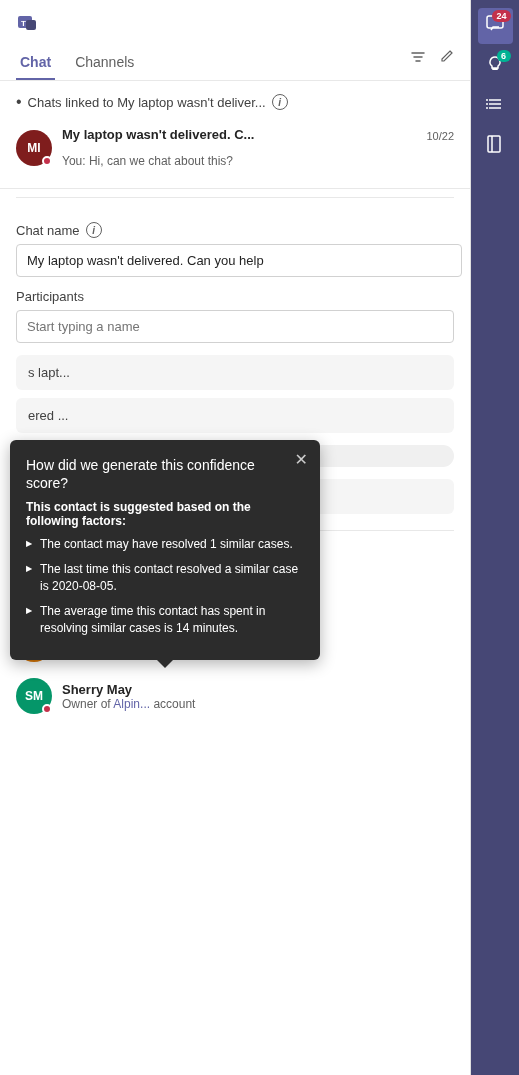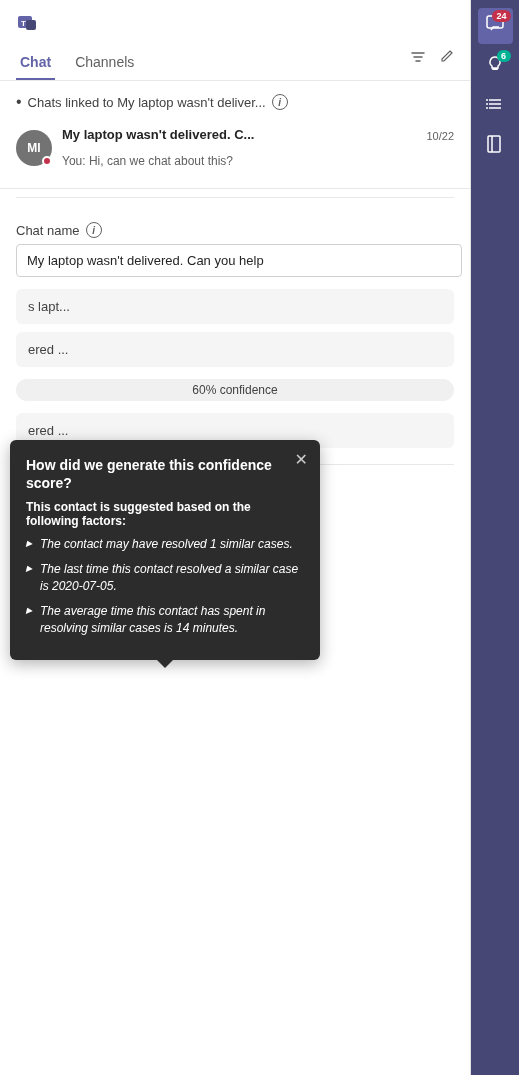--- a/index.html
+++ b/index.html
@@ -185,21 +185,21 @@
       display: flex;
       align-items: center;
       justify-content: center;
       font-size: 12px;
       font-weight: 600;
       color: white;
       flex-shrink: 0;
       position: relative;
     }
 
-    .avatar-mi { background: #737373; }
+    .avatar-mi { background: #7f1d1d; }
     .avatar-hs { background: #2d7d9a; }
     .avatar-el { background: #d97706; }
     .avatar-sm { background: #059669; }
 
     .avatar-status {
       position: absolute;
       bottom: 0;
       right: 0;
       width: 10px;
       height: 10px;
@@ -294,21 +294,21 @@
       cursor: pointer;
       font-size: 16px;
       color: #ccc;
       background: none;
       border: none;
       padding: 0;
     }
 
     .tooltip-title {
       font-size: 14px;
-      font-weight: 700;
+      font-weight: 400;
       margin-bottom: 8px;
       line-height: 1.3;
       padding-right: 20px;
     }
 
     .tooltip-subtitle {
       font-size: 12px;
       font-weight: 600;
       margin-bottom: 8px;
     }
@@ -317,21 +317,20 @@
       list-style: none;
       padding: 0;
     }
 
     .tooltip-list li {
       font-size: 12px;
       line-height: 1.4;
       margin-bottom: 8px;
       padding-left: 14px;
       position: relative;
-      font-style: italic;
     }
 
     .tooltip-list li::before {
       content: '▶';
       position: absolute;
       left: 0;
       font-size: 8px;
       top: 2px;
     }
 
@@ -518,20 +517,26 @@
   <div class="divider"></div>
 
   <div class="form-section">
     <div class="form-label">
       <span>Chat name</span>
       <span class="info-icon">i</span>
     </div>
     <input class="form-input" type="text" value="My laptop wasn't delivered. Can you help" style="">
   </div>
 
+  <div style="padding: 0 16px 12px 16px;">
+    <div class="form-label">
+      <span>Participants</span>
+    </div>
+    <input class="form-input" type="text" placeholder="Start typing a name" style="">
+  </div>
 
   <div style="padding: 0 16px; position: relative;">
     <div class="partial-card">
       <span class="partial-text">s lapt...</span>
     </div>
     <div class="partial-card">
       <span class="partial-text">ered ...</span>
     </div>
   </div>
 
@@ -590,17 +595,17 @@
   </div>
 
 </div>
 
 <div class="tooltip-overlay">
   <button class="tooltip-close">✕</button>
   <div class="tooltip-title">How did we generate this confidence score?</div>
   <div class="tooltip-subtitle">This contact is suggested based on the following factors:</div>
   <ul class="tooltip-list">
     <li>The contact may have resolved 1 similar cases.</li>
-    <li>The last time this contact resolved a similar case is 2020-07-05.</li>
+    <li>The last time this contact resolved a similar case is 2020-08-05.</li>
     <li>The average time this contact has spent in resolving similar cases is 14 minutes.</li>
   </ul>
   <div class="tooltip-arrow"></div>
 </div>
 
 </body></html>

